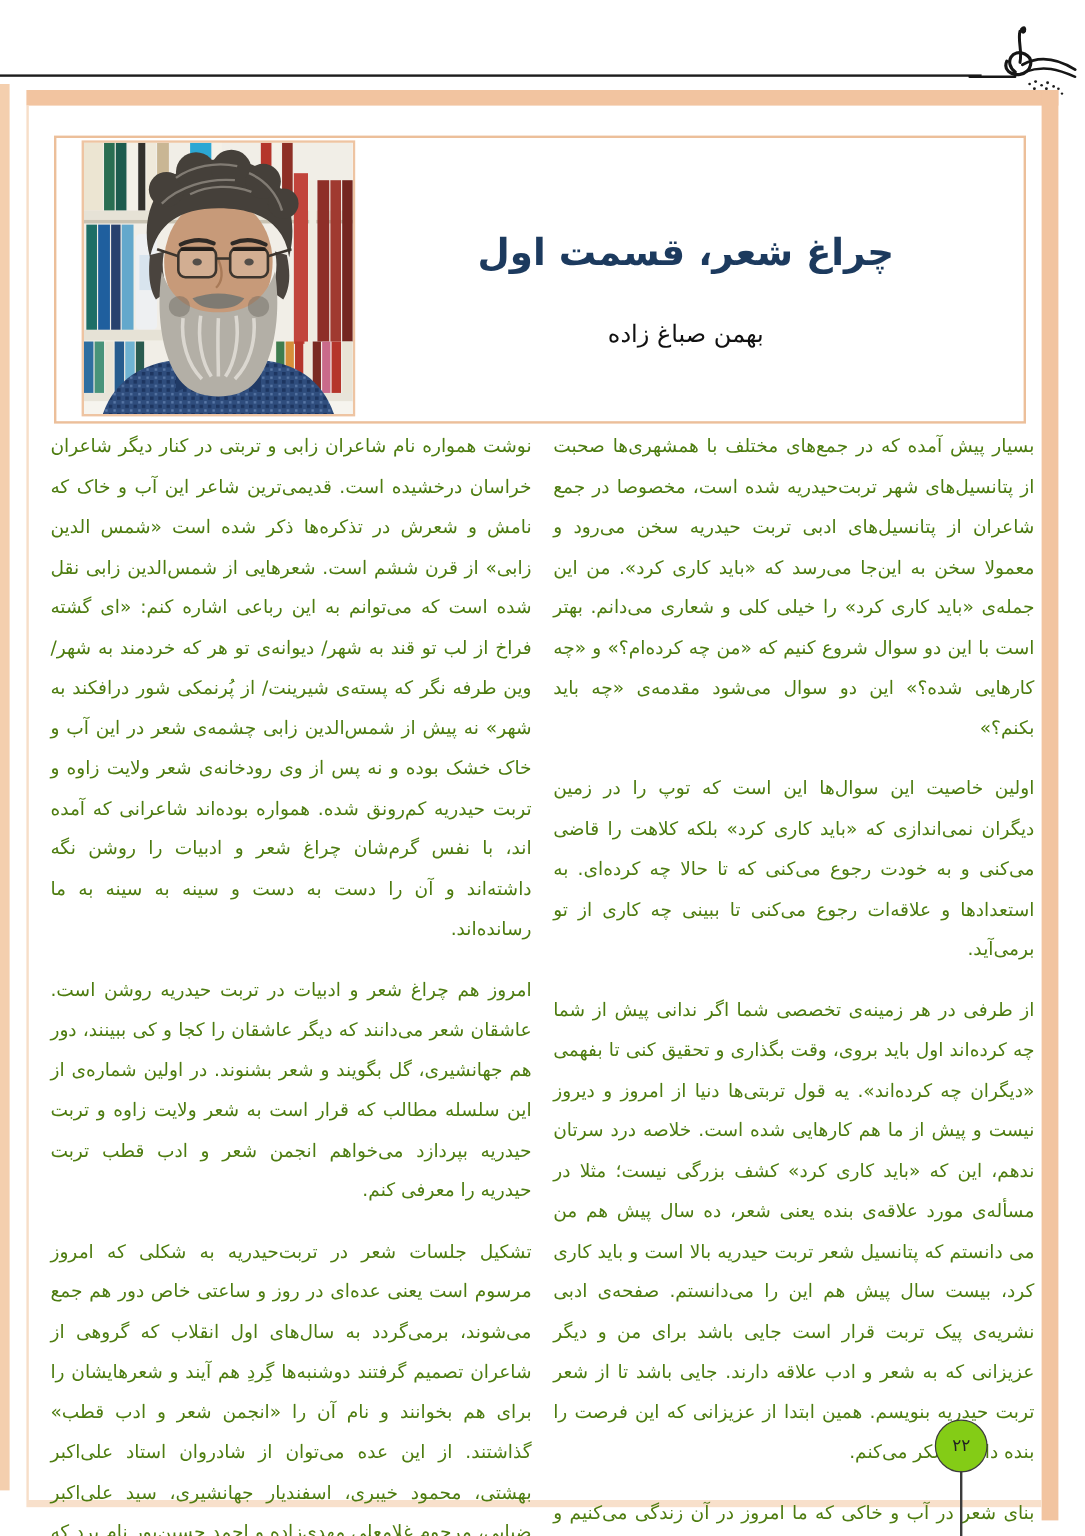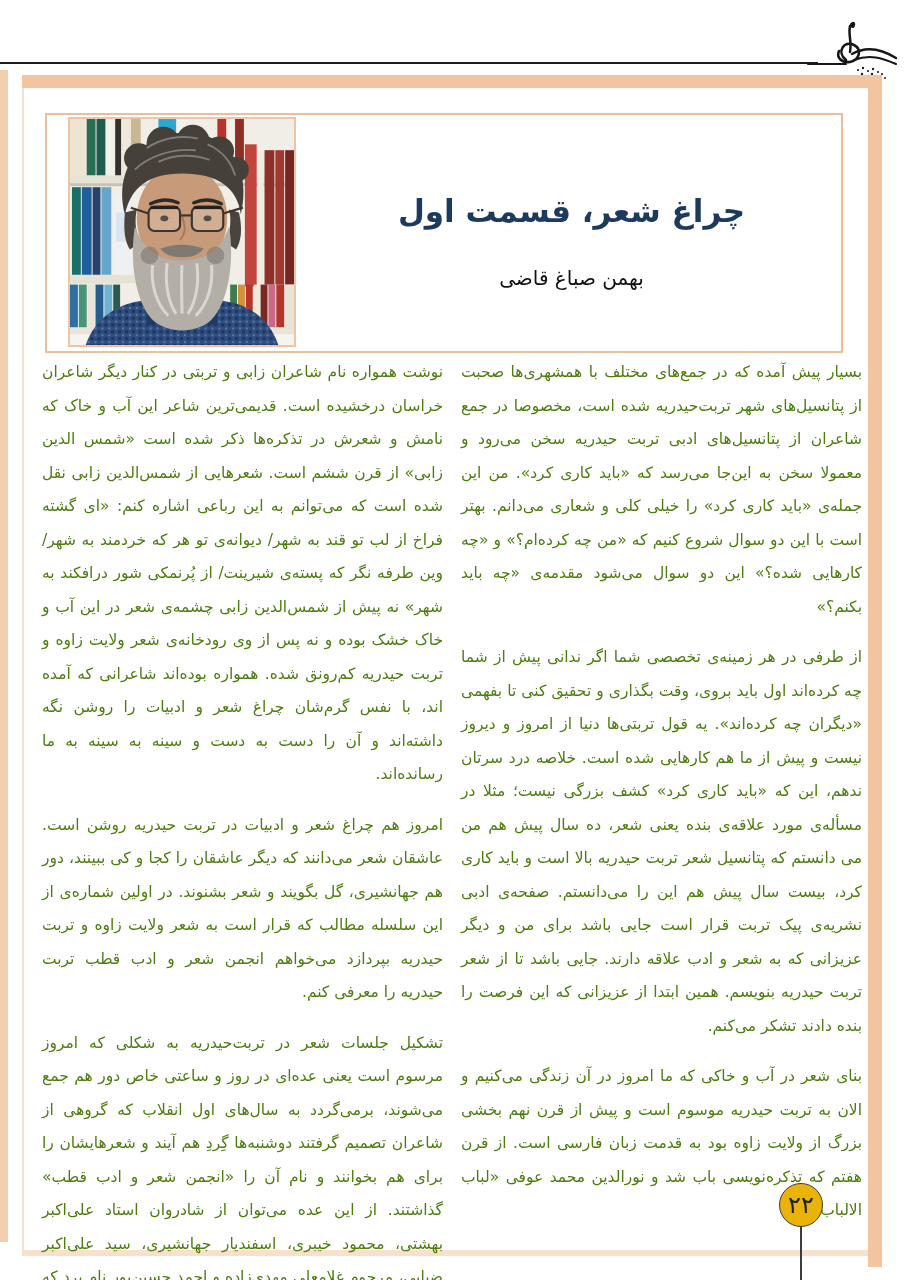--- a/index.html
+++ b/index.html
@@ -12,39 +12,39 @@
 
   
   .frame-top{position:absolute;left:22px;top:75px;width:860px;height:13px;background:#f2c4a0;}
   .frame-right{position:absolute;left:868px;top:75px;width:14px;height:1192px;background:#f2c4a0;}
   .frame-left-strip{position:absolute;left:0;top:70px;width:8px;height:1172px;background:#f4cfae;}
   .frame-left-inner{position:absolute;left:22px;top:88px;width:2px;height:1162px;background:#f7dec8;}
   .frame-bottom{position:absolute;left:22px;top:1250px;width:846px;height:6px;background:#f8e0cb;}
 
   
   .header-box{position:absolute;left:45px;top:113px;width:794px;height:236px;
-    border:2px solid #ecbf9a;background:#fff;}
+    border:2px solid #ecbf9a;background:#fff;padding-left:12px;}
   .photo{position:absolute;left:21px;top:2px;width:228px;height:230px;border:2px solid #eec4a2;box-sizing:border-box;}
   .photo svg{display:block;width:100%;height:100%;}
   .title-area{position:absolute;left:255px;top:0;width:539px;height:236px;
     display:flex;flex-direction:column;align-items:center;justify-content:flex-start;}
   .article-title{margin:78px 0 0 0;font-size:31px;font-weight:bold;color:#1c3a5e;
     letter-spacing:0;line-height:1.2;}
   .article-author{margin:36px 0 0 0;font-size:20px;color:#111;}
 
   
   .columns{position:absolute;left:42px;top:356px;width:820px;display:flex;gap:18px;direction:rtl;}
   .col{flex:1;}
   .col p{margin:0 0 17px 0;font-size:15.5px;line-height:33.5px;color:#4d7c0f;
     text-align:justify;text-justify:inter-word;}
 
   
   .page-circle{position:absolute;left:779px;top:1183px;width:44px;height:44px;border:1.5px solid #3c3c3c;
     border-radius:50%;display:flex;align-items:center;justify-content:center;
-    font-size:24px;color:#222;background:#eab308;box-sizing:border-box;}
+    font-size:14px;color:#222;background:#84cc16;box-sizing:border-box;}
   .page-line{position:absolute;left:800px;top:1226px;width:1.5px;height:54px;background:#3c3c3c;}
 </style>
 </head>
 <body>
 
 <div class="stage">
 
   <div class="top-rule"></div>
   <svg class="emblem" viewBox="0 0 92 82" xmlns="http://www.w3.org/2000/svg">
     <g fill="none" stroke="#161616" stroke-linecap="round">
@@ -199,27 +199,28 @@
           <path d="M112 99 L124 99" stroke="#3c352e" stroke-width="2.2"></path>
           <path d="M80 97 L62 91" stroke="#3c352e" stroke-width="2.2"></path>
           <path d="M156 97 L176 91" stroke="#3c352e" stroke-width="2.2"></path>
           <path d="M82 91 H110" stroke="#241f1b" stroke-width="3"></path>
           <path d="M126 91 H154" stroke="#241f1b" stroke-width="3"></path>
         </g>
       </svg>
     </div>
     <div class="title-area">
       <h1 class="article-title">چراغ شعر، قسمت اول</h1>
-      <div class="article-author">بهمن صباغ قاضی</div>
+      <div class="article-author">بهمن صباغ زاده</div>
     </div>
   </div>
 
   <div class="columns">
     <div class="col">
       <p>بسیار پیش آمده که در جمع‌های مختلف با همشهری‌ها صحبت از پتانسیل‌های شهر تربت‌حیدریه شده است، مخصوصا در جمع شاعران از پتانسیل‌های ادبی تربت حیدریه سخن می‌رود و معمولا سخن به این‌جا می‌رسد که «باید کاری کرد». من این جمله‌ی «باید کاری کرد» را خیلی کلی و شعاری می‌دانم. بهتر است با این دو سوال شروع کنیم که «من چه کرده‌ام؟» و «چه کارهایی شده؟» این دو سوال می‌شود مقدمه‌ی «چه باید بکنم؟»</p>
+      <p>اولین خاصیت این سوال‌ها این است که توپ را در زمین دیگران نمی‌اندازی که «باید کاری کرد» بلکه کلاهت را قاضی می‌کنی و به خودت رجوع می‌کنی که تا حالا چه کرده‌ای. به استعدادها و علاقه‌ات رجوع می‌کنی تا ببینی چه کاری از تو برمی‌آید.</p>
       <p>از طرفی در هر زمینه‌ی تخصصی شما اگر ندانی پیش از شما چه کرده‌اند اول باید بروی، وقت بگذاری و تحقیق کنی تا بفهمی «دیگران چه کرده‌اند». یه قول تربتی‌ها دنیا از امروز و دیروز نیست و پیش از ما هم کارهایی شده است. خلاصه درد سرتان ندهم، این که «باید کاری کرد» کشف بزرگی نیست؛ مثلا در مسأله‌ی مورد علاقه‌ی بنده یعنی شعر، ده سال پیش هم من می دانستم که پتانسیل شعر تربت حیدریه بالا است و باید کاری کرد، بیست سال پیش هم این را می‌دانستم. صفحه‌ی ادبی نشریه‌ی پیک تربت قرار است جایی باشد برای من و دیگر عزیزانی که به شعر و ادب علاقه دارند. جایی باشد تا از شعر تربت حیدریه بنویسم. همین ابتدا از عزیزانی که این فرصت را بنده دادند تشکر می‌کنم.</p>
       <p>بنای شعر در آب و خاکی که ما امروز در آن زندگی می‌کنیم و الان به تربت حیدریه موسوم است و پیش از قرن نهم بخشی بزرگ از ولایت زاوه بود به قدمت زبان فارسی است. از قرن هفتم که تذکره‌نویسی باب شد و نورالدین محمد عوفی «لباب الالباب» را</p>
     </div>
     <div class="col">
       <p>نوشت همواره نام شاعران زابی و تربتی در کنار دیگر شاعران خراسان درخشیده است. قدیمی‌ترین شاعر این آب و خاک که نامش و شعرش در تذکره‌ها ذکر شده است «شمس الدین زابی» از قرن ششم است. شعرهایی از شمس‌الدین زابی نقل شده است که می‌توانم به این رباعی اشاره کنم: «ای گشته فراخ از لب تو قند به شهر/ دیوانه‌ی تو هر که خردمند به شهر/ وین طرفه نگر که پسته‌ی شیرینت/ از پُرنمکی شور درافکند به شهر» نه پیش از شمس‌الدین زابی چشمه‌ی شعر در این آب و خاک خشک بوده و نه پس از وی رودخانه‌ی شعر ولایت زاوه و تربت حیدریه کم‌رونق شده. همواره بوده‌اند شاعرانی که آمده اند، با نفس گرم‌شان چراغ شعر و ادبیات را روشن نگه داشته‌اند و آن را دست به دست و سینه به سینه به ما رسانده‌اند.</p>
       <p>امروز هم چراغ شعر و ادبیات در تربت حیدریه روشن است. عاشقان شعر می‌دانند که دیگر عاشقان را کجا و کی ببینند، دور هم جهانشیری، گل بگویند و شعر بشنوند. در اولین شماره‌ی از این سلسله مطالب که قرار است به شعر ولایت زاوه و تربت حیدریه بپردازد می‌خواهم انجمن شعر و ادب قطب تربت حیدریه را معرفی کنم.</p>
       <p>تشکیل جلسات شعر در تربت‌حیدریه به شکلی که امروز مرسوم است یعنی عده‌ای در روز و ساعتی خاص دور هم جمع می‌شوند، برمی‌گردد به سال‌های اول انقلاب که گروهی از شاعران تصمیم گرفتند دوشنبه‌ها گِردِ هم آیند و شعرهایشان را برای هم بخوانند و نام آن را «انجمن شعر و ادب قطب» گذاشتند. از این عده می‌توان از شادروان استاد علی‌اکبر بهشتی، محمود خیبری، اسفندیار جهانشیری، سید علی‌اکبر ضیایی، مرحوم غلامعلی مهدی‌زاده و احمد حسین‌پور نام برد که بعدها دکتر محمد رشید، استاد احمد نجف زاده، دکتر عباس خیرآبادی، استاد سیدعلی موسوی، محمدابراهیم اکبرزاده و شاعرانی جوان‌تر مانند علی‌اکبر عباسی به جمع‌شان پیوستند.</p>
     </div>
   </div>
 

